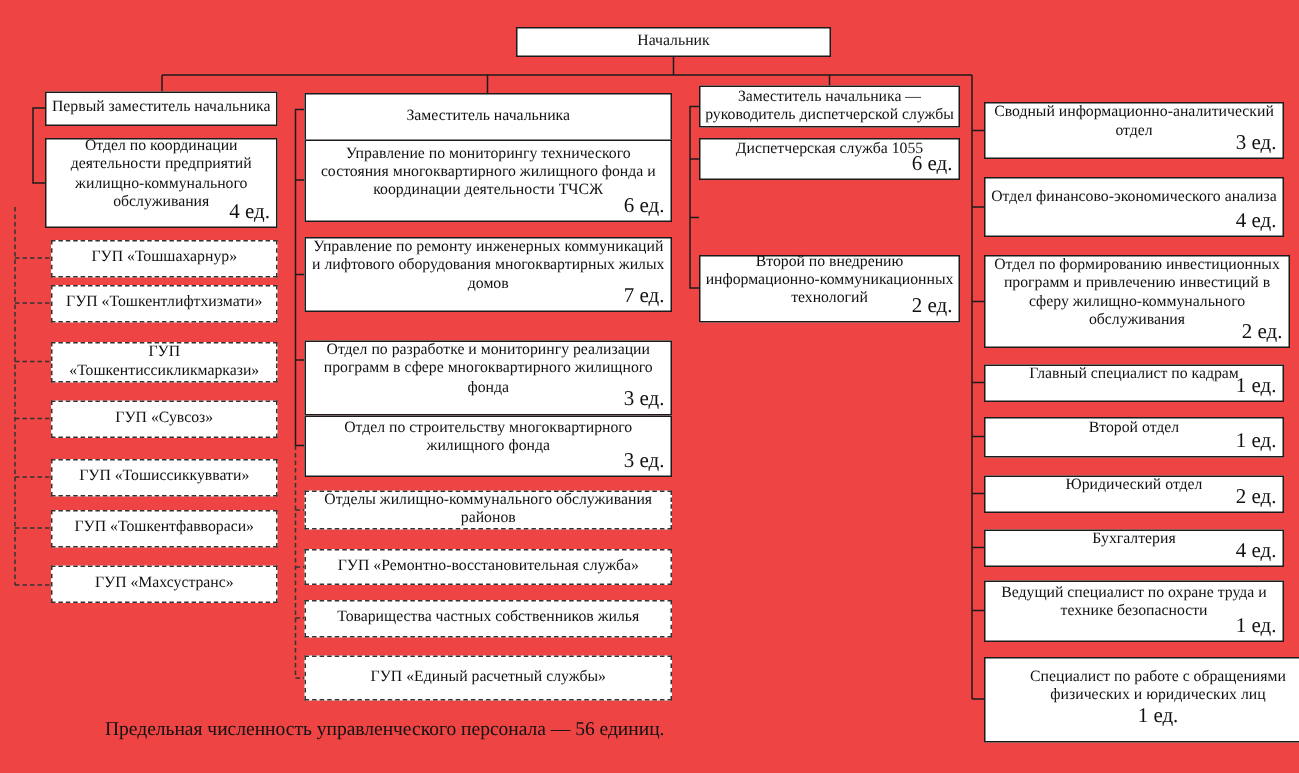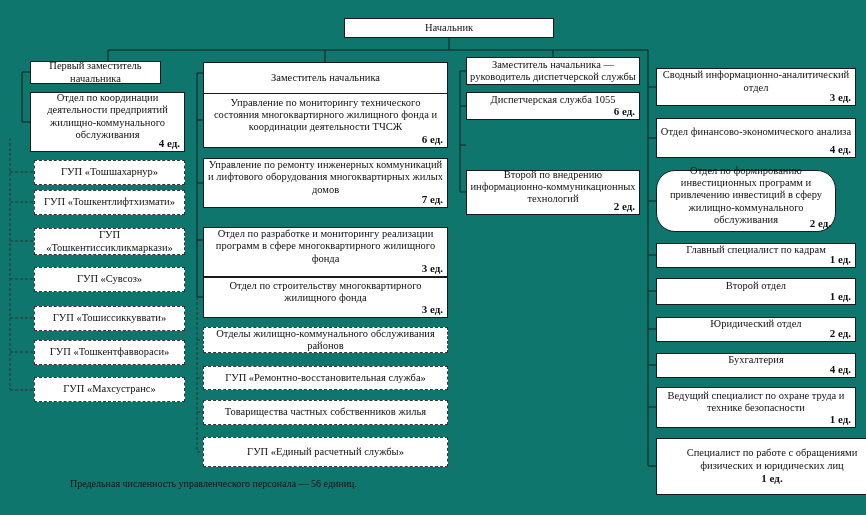--- a/index.html
+++ b/index.html
@@ -1,32 +1,32 @@
 <!DOCTYPE html>
 <html><head>
 <meta charset="utf-8">
 <style>
   html,body{margin:0;padding:0;background:#fff;}
   .canvas{
-    position:relative;width:866px;height:515px;background:#0f766e;
+    position:relative;width:866px;height:515px;background:#ef4444;
     font-family:"Liberation Serif","DejaVu Serif",serif;color:#111;overflow:hidden;
   }
   .lines{position:absolute;left:0;top:0;z-index:0;}
   .box{
     position:absolute;z-index:1;box-sizing:border-box;background:#fff;
     border:1px solid #1b1b1b;display:flex;align-items:center;justify-content:center;
     text-align:center;font-size:10.5px;line-height:1.16;padding:1px 3px;
   }
   .box.dashed{border:1px dashed #333;}
   .box.has-count{padding-bottom:12px;}
-  .box .count{position:absolute;right:4px;bottom:1px;font-size:11px;white-space:nowrap;font-weight:bold;}
+  .box .count{position:absolute;right:4px;bottom:1px;font-size:14px;white-space:nowrap;}
   .box.count-center{flex-direction:column;padding-bottom:2px;}
   .box.count-center .count{position:static;}
   .footer{
-    position:absolute;left:70px;top:478px;z-index:1;font-size:10px;white-space:nowrap;
+    position:absolute;left:70px;top:478px;z-index:1;font-size:13px;white-space:nowrap;
   }
 </style>
 </head>
 <body>
 
 <div class="canvas">
 
   <svg class="lines" width="866" height="515" viewBox="0 0 866 515">
     <g stroke="#1b1b1b" stroke-width="1" fill="none">
       <path d="M449 38 V50"></path>
@@ -67,21 +67,21 @@
       <path d="M197 378 H203"></path>
       <path d="M197 412 H203"></path>
       <path d="M197 452 H203"></path>
     </g>
   </svg>
 
   <div class="box" style="left:344px;top:18px;width:210px;height:20px;">
     <span>Начальник</span>
   </div>
 
-  <div class="box" style="left:30px;top:61px;width:131px;height:23px;">
+  <div class="box" style="left:30px;top:61px;width:155px;height:23px;">
     <span>Первый заместитель начальника</span>
   </div>
   <div class="box has-count" style="left:30px;top:92px;width:155px;height:60px;">
     <span>Отдел по координации деятельности предприятий жилищно-коммунального обслуживания</span>
     <span class="count">4 ед.</span>
   </div>
   <div class="box dashed" style="left:34px;top:160px;width:151px;height:25px;">
     <span>ГУП «Тошшахарнур»</span>
   </div>
   <div class="box dashed" style="left:34px;top:190px;width:151px;height:25px;">
@@ -152,21 +152,21 @@
   </div>
 
   <div class="box has-count" style="left:656px;top:68px;width:200px;height:38px;">
     <span>Сводный информационно-аналитический отдел</span>
     <span class="count">3 ед.</span>
   </div>
   <div class="box has-count" style="left:656px;top:118px;width:200px;height:40px;">
     <span>Отдел финансово-экономического анализа</span>
     <span class="count">4 ед.</span>
   </div>
-  <div class="box has-count" style="left:656px;top:170px;width:180px;height:62px;border-radius:19px;">
+  <div class="box has-count" style="left:656px;top:170px;width:204px;height:62px;">
     <span>Отдел по формированию инвестиционных программ и привлечению инвестиций в сферу жилищно-коммунального обслуживания</span>
     <span class="count">2 ед.</span>
   </div>
   <div class="box has-count" style="left:656px;top:243px;width:200px;height:25px;">
     <span>Главный специалист по кадрам</span>
     <span class="count">1 ед.</span>
   </div>
   <div class="box has-count" style="left:656px;top:278px;width:200px;height:27px;">
     <span>Второй отдел</span>
     <span class="count">1 ед.</span>

